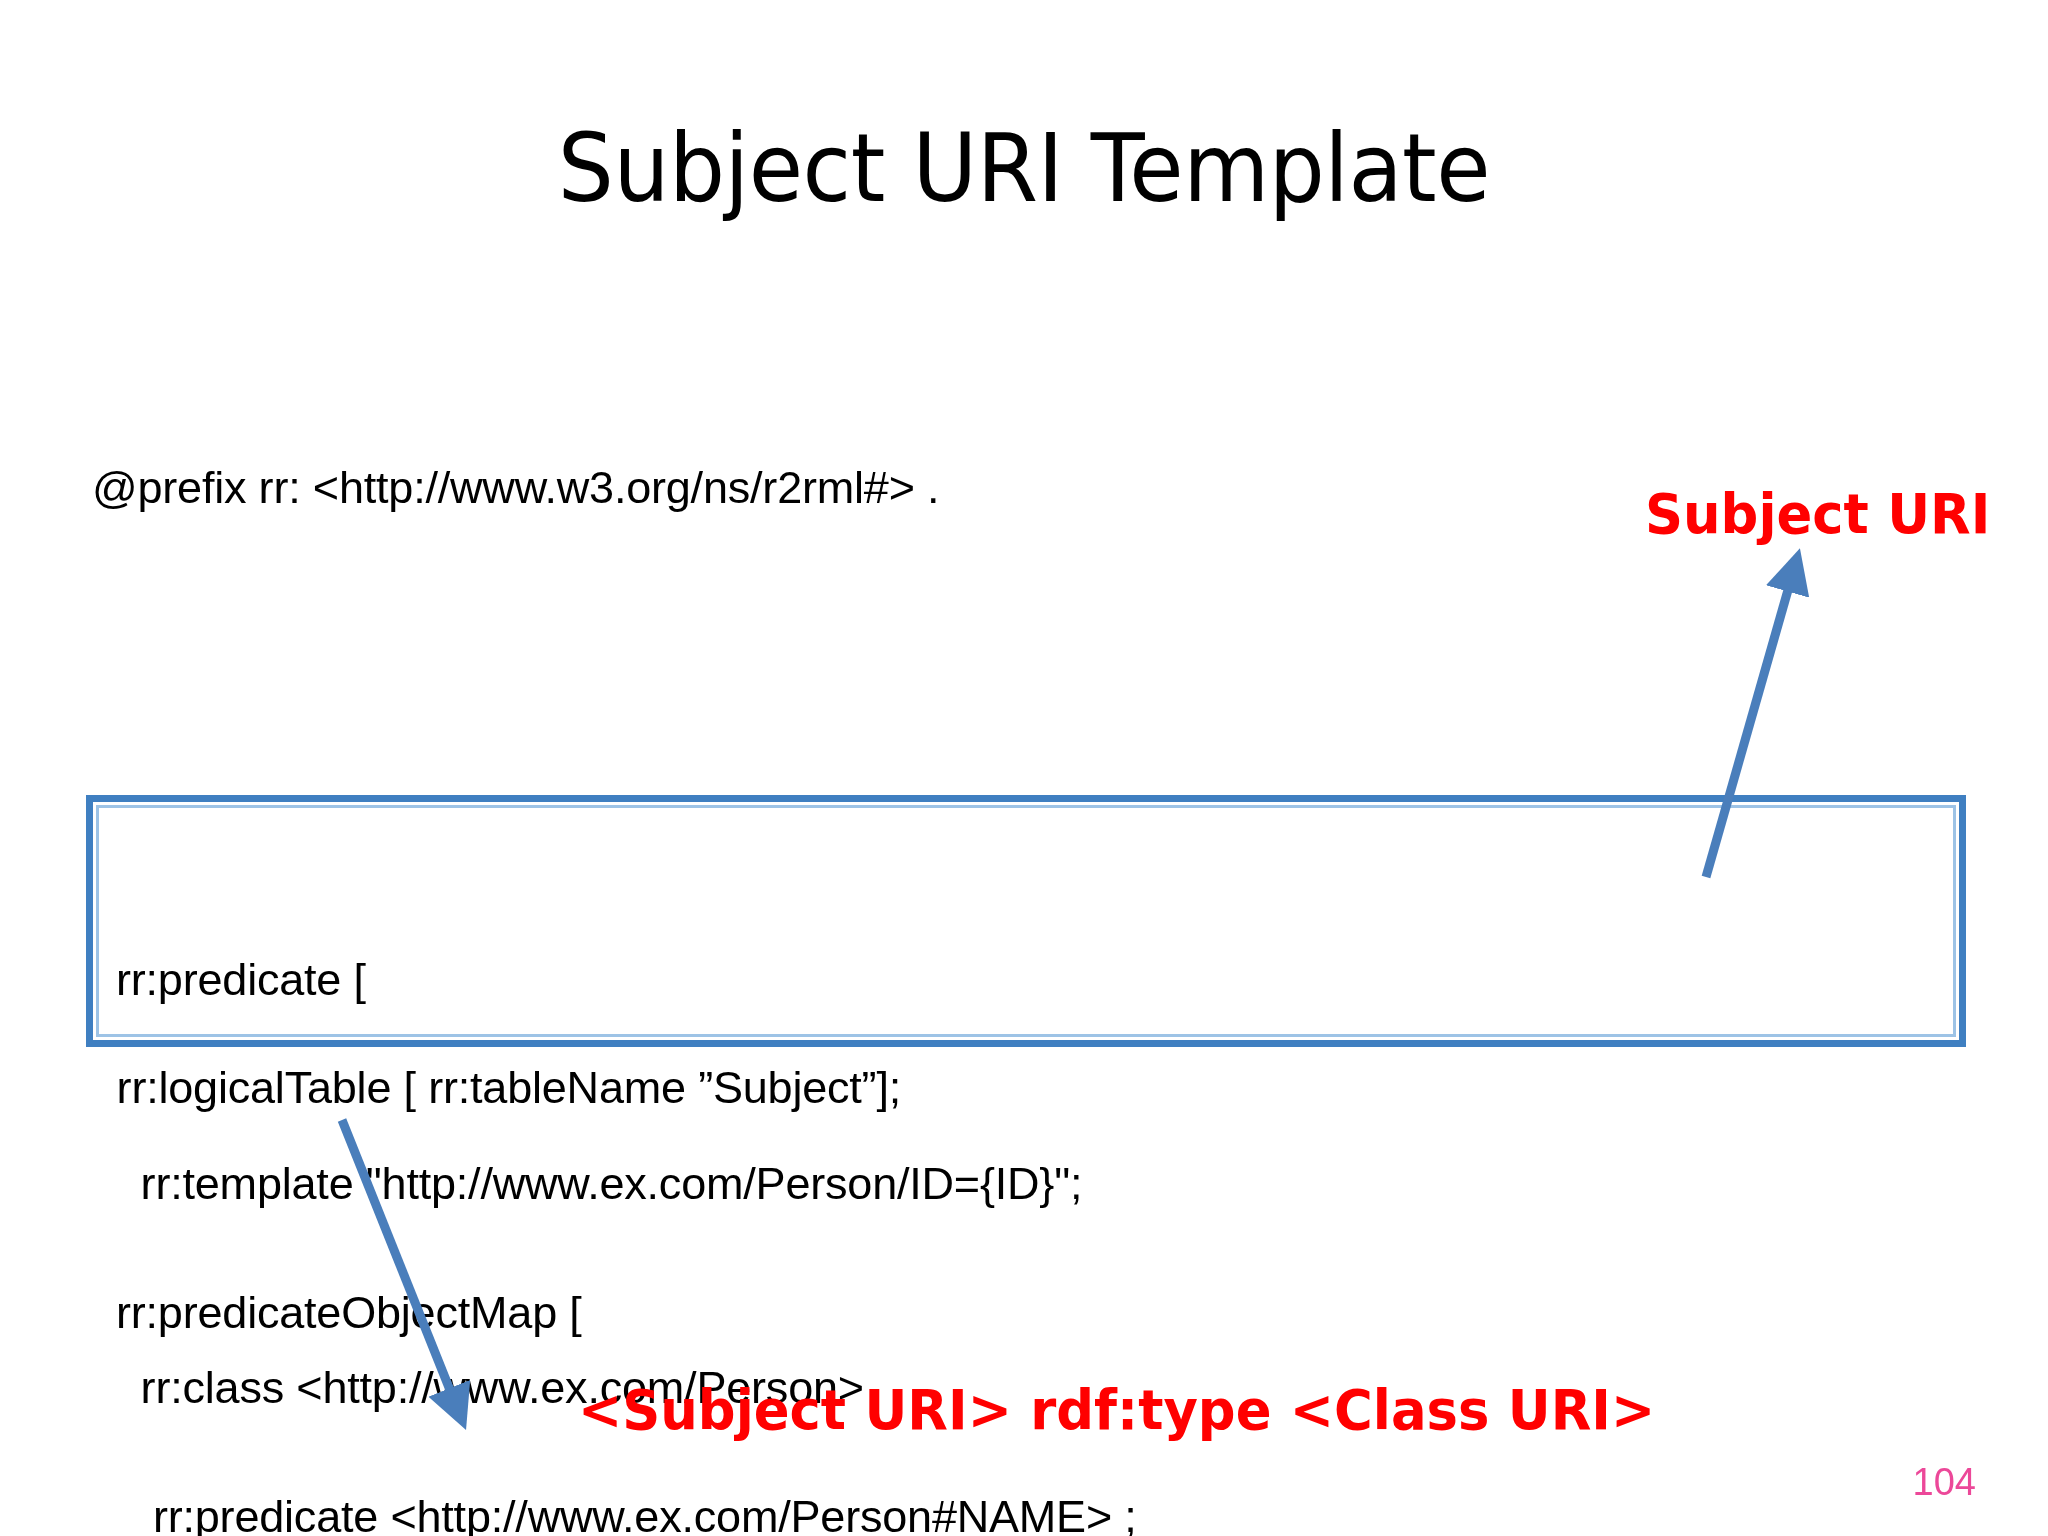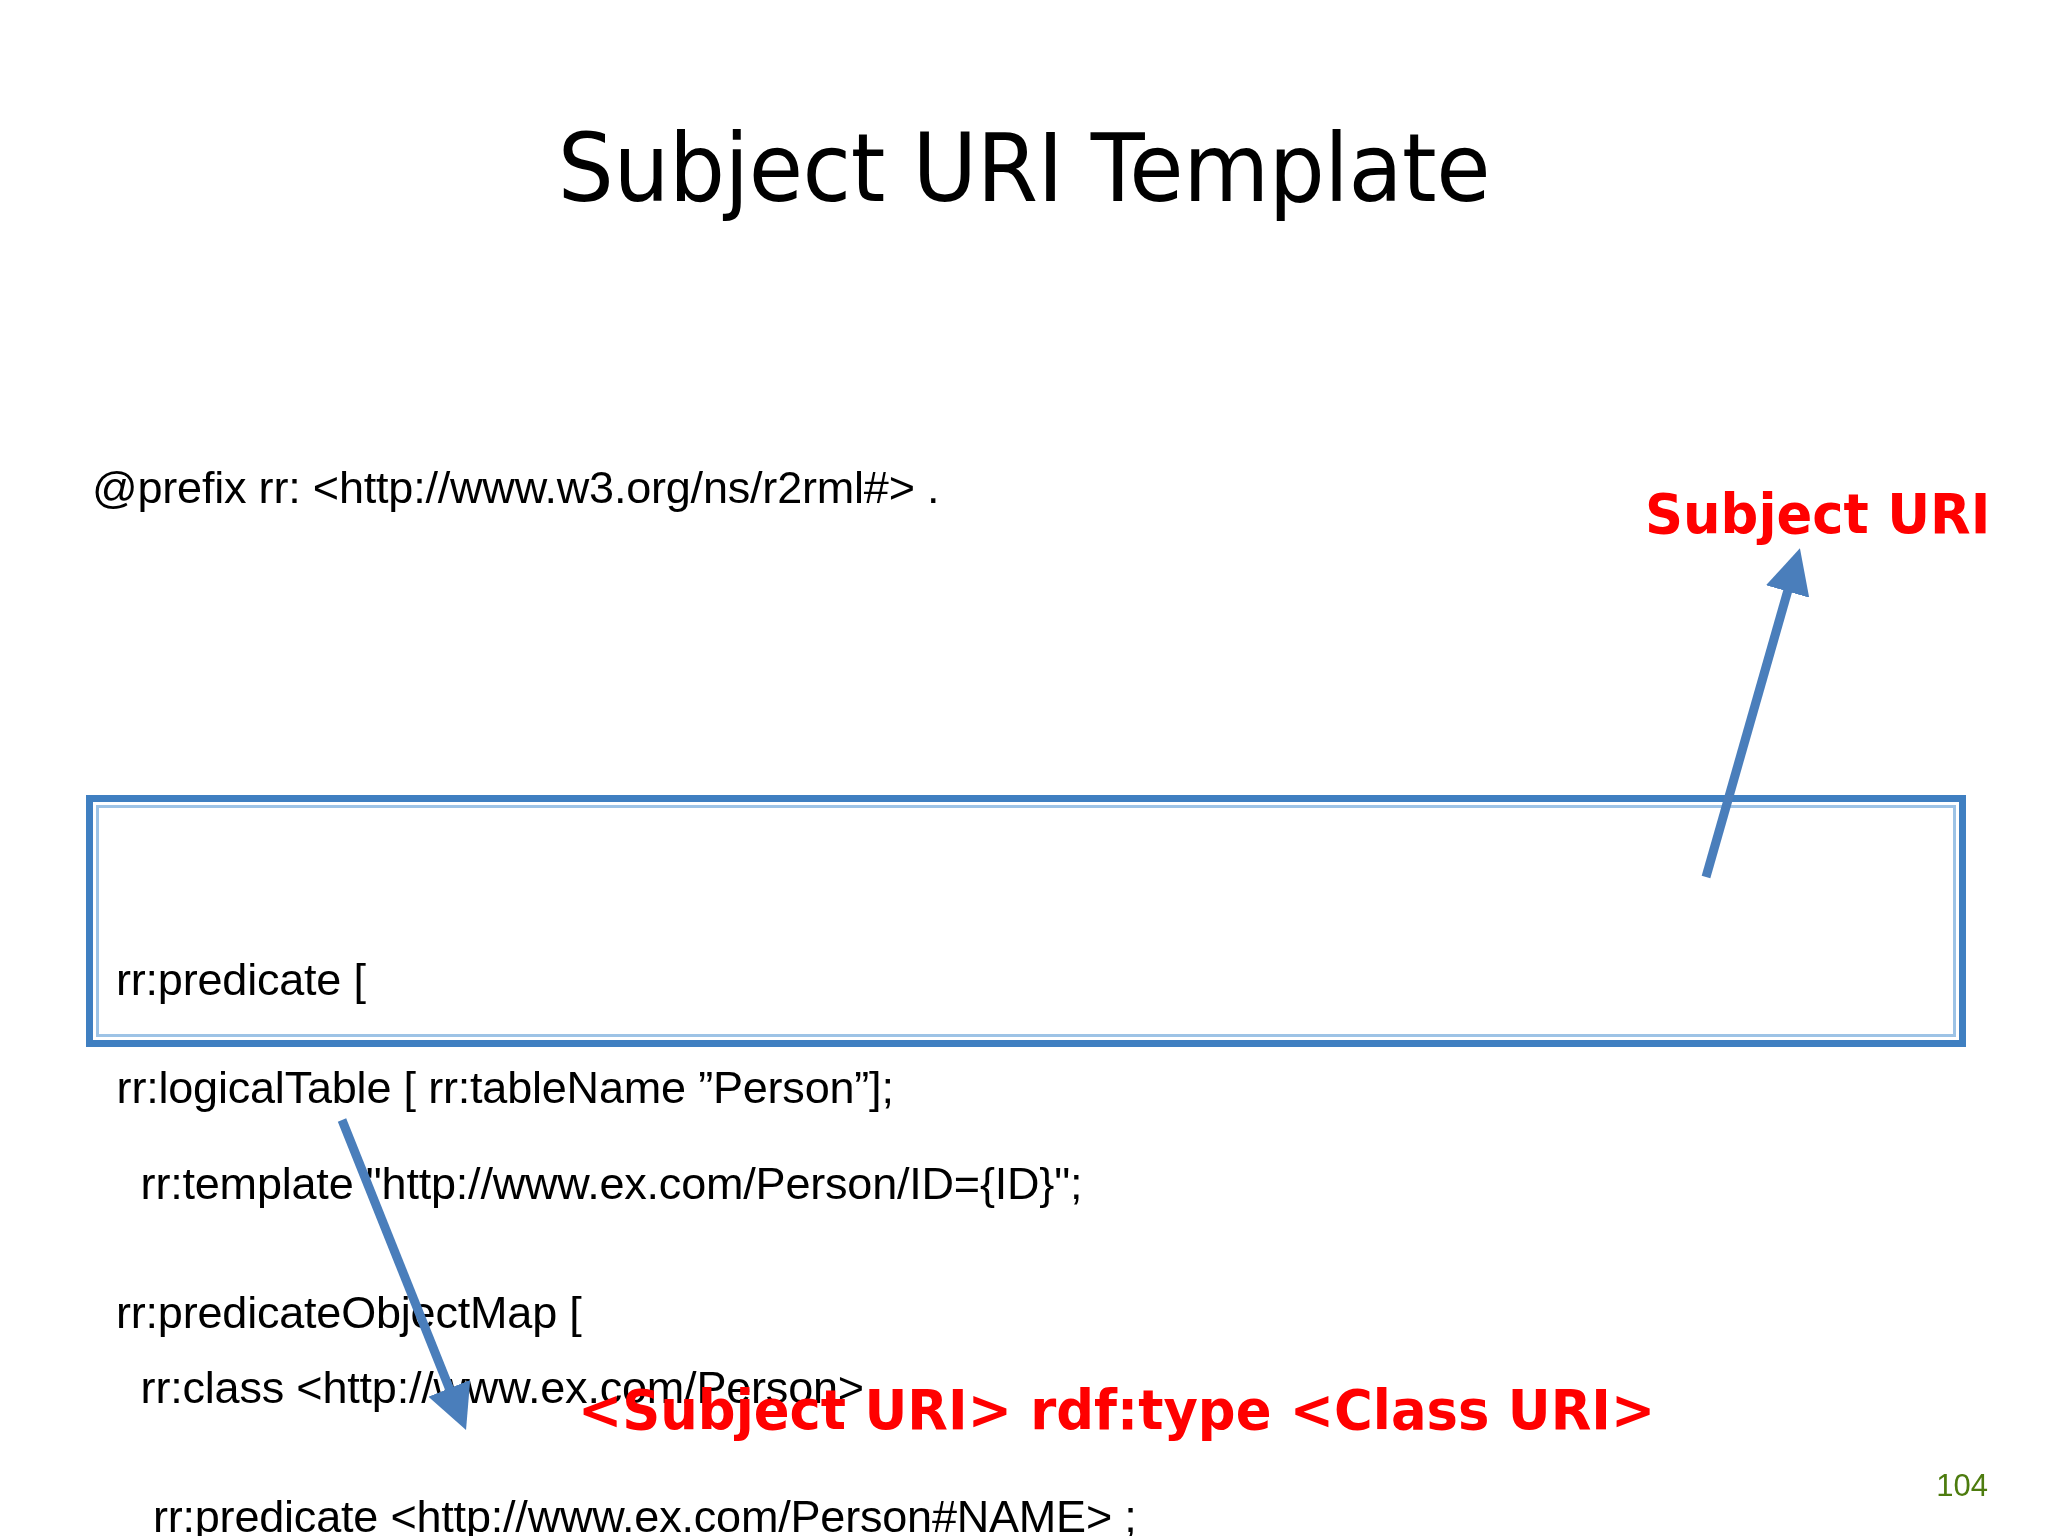--- a/index.html
+++ b/index.html
@@ -142,40 +142,40 @@
     position: absolute;
     z-index: 5;
     overflow: visible;
   }
   #arrow-up-svg { left: 1690px; top: 555px; }
   #arrow-down-svg { left: 330px; top: 1110px; }
 
   
   #page-number {
     position: absolute;
-    right: 60px;
+    right: 72px;
     bottom: 32px;
     font-family: "Liberation Sans", sans-serif;
-    font-size: 31px;
-    color: #4d7c0f;
+    font-size: 38px;
+    color: #ec4899;
     z-index: 6;
   }
 </style>
 </head>
 <body>
 
 <div id="slide">
 
   <div id="slide-title">Subject URI Template</div>
 
   <div id="code-block">
     <div class="code-line">@prefix rr: &lt;http://www.w3.org/ns/r2rml#&gt; .</div>
     <div class="code-gap"></div>
     <div class="code-gap"></div>
-    <div class="code-line">  rr:logicalTable [ rr:tableName ”Person”];</div>
+    <div class="code-line">  rr:logicalTable [ rr:tableName ”Subject”];</div>
   </div>
 
   <div id="subject-map-box"></div>
 
   <div id="boxed-code">
     <div class="code-line">rr:predicate [</div>
     <div class="code-line">  rr:template "http://www.ex.com/Person/ID={ID}";</div>
     <div class="code-line">  rr:class &lt;http://www.ex.com/Person&gt;</div>
     
   </div>

